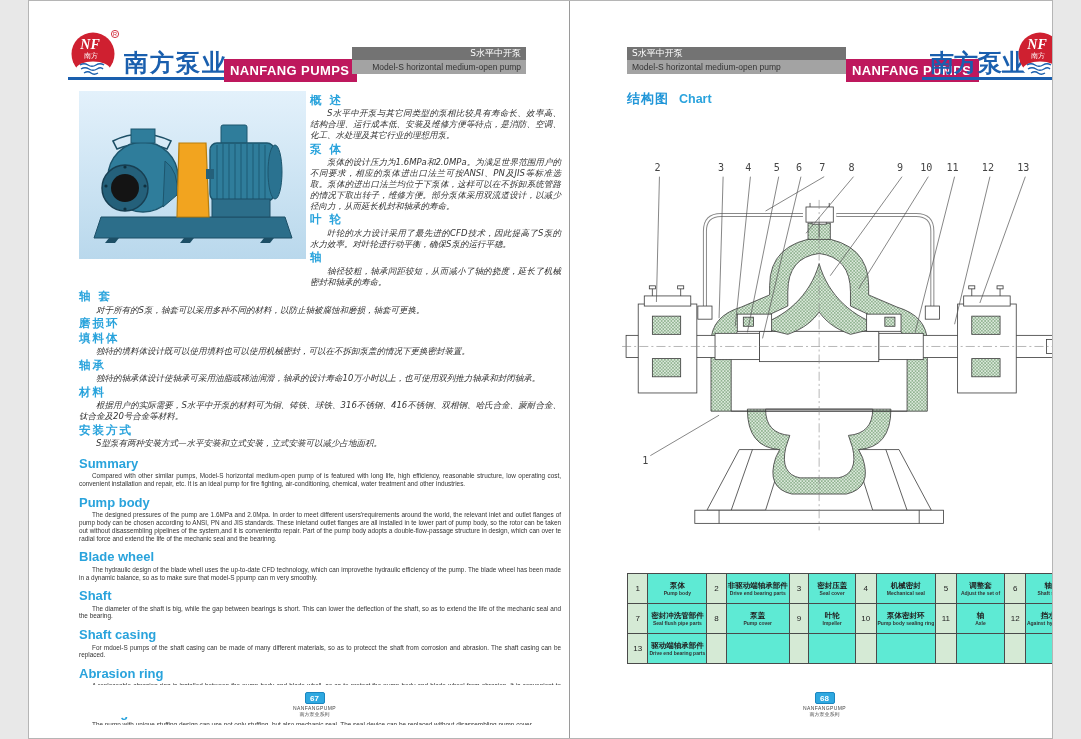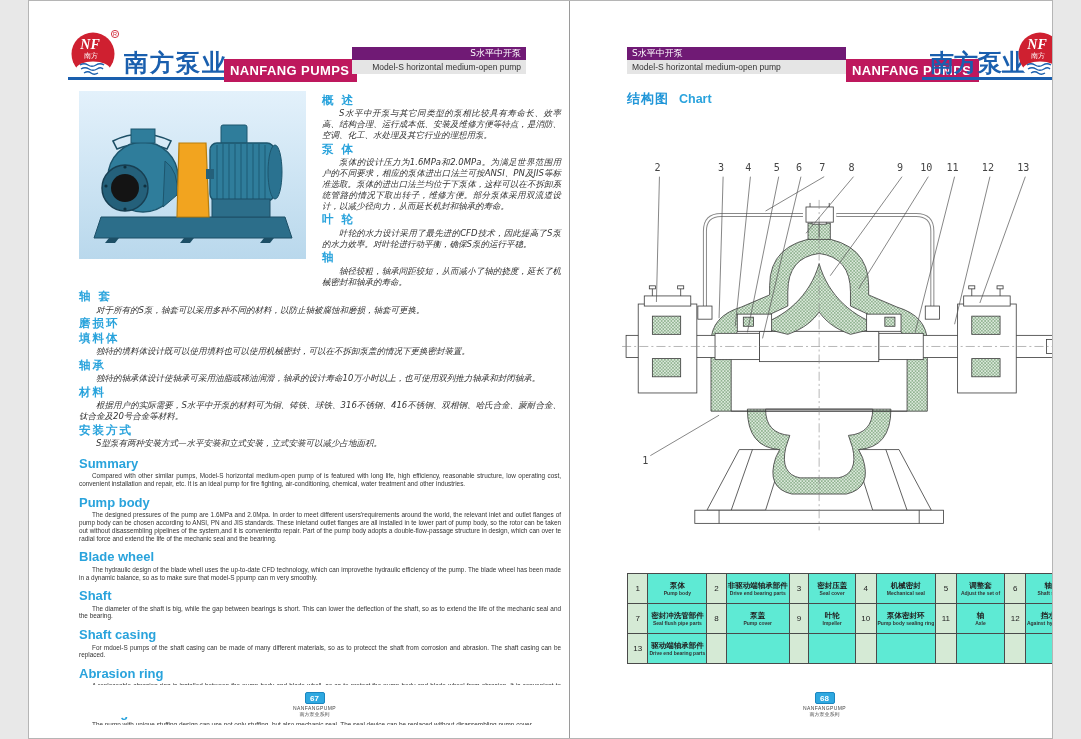--- a/index.html
+++ b/index.html
@@ -12,30 +12,30 @@
   .page { position:absolute; top:24px; width:509px; height:700px; overflow:hidden; background:#fff; }
   #page-left  { left:31px; }
   #page-right { left:541px; }
 
   
   .logo { position:absolute; width:50px; height:54px; }
   .brand-cn { position:absolute; color:#1a5fae; font-weight:bold; font-size:24px; letter-spacing:2px;
               font-family:"DejaVu Sans", sans-serif; white-space:nowrap; }
   .nfp-box { position:absolute; background:#be185d; color:#fff; font-weight:bold; font-size:13px;
              letter-spacing:.4px; padding:4px 8px 4px 6px; white-space:nowrap;margin-top:12px; }
-  .bar-gray { position:absolute; height:13px; background:#701a75; color:#fff; font-size:9px;
+  .bar-gray { position:absolute; height:13px; background:#737373; color:#fff; font-size:9px;
               line-height:13px; padding:0 5px; font-family:"DejaVu Sans", sans-serif; }
-  .bar-blue { position:absolute; height:14px; background:#e5e5e5; color:#333; font-size:8.5px;
+  .bar-blue { position:absolute; height:14px; background:#a3a3a3; color:#333; font-size:8.5px;
               line-height:14px; padding:0 5px; }
   .t-right { text-align:right; } .t-left { text-align:left; }
   .brand-rule { position:absolute; height:3px; background:#1a5fae; }
 
   
   #lcontent { position:absolute; left:19px; top:66px; width:482px; }
-  .photo-row { display:flex; gap:16px; }
+  .photo-row { display:flex; gap:4px; }
   #photo-box { width:227px; height:168px; flex:none; }
   #cn-col { flex:1; min-width:0; padding-top:2px; }
   .sec h3 { color:#29a3dc; font-weight:bold; }
   .sec.cn h3 { font-size:11.5px; line-height:1.15; letter-spacing:2px; margin:1px 0 1px;
                font-family:"DejaVu Sans", sans-serif; }
   .sec.cn p { font-size:8.5px; line-height:1.28; color:#333; text-align:justify; text-indent:17px;
               margin:0 0 2px; font-family:"DejaVu Sans", sans-serif;font-style:italic; }
   .sec.en h3 { font-size:13px; line-height:1.1; margin:8px 0 1px; }
   .sec.en p { font-size:6.4px; line-height:1.22; color:#333; text-align:justify; text-indent:13px; margin:0 0 1px; }
 

